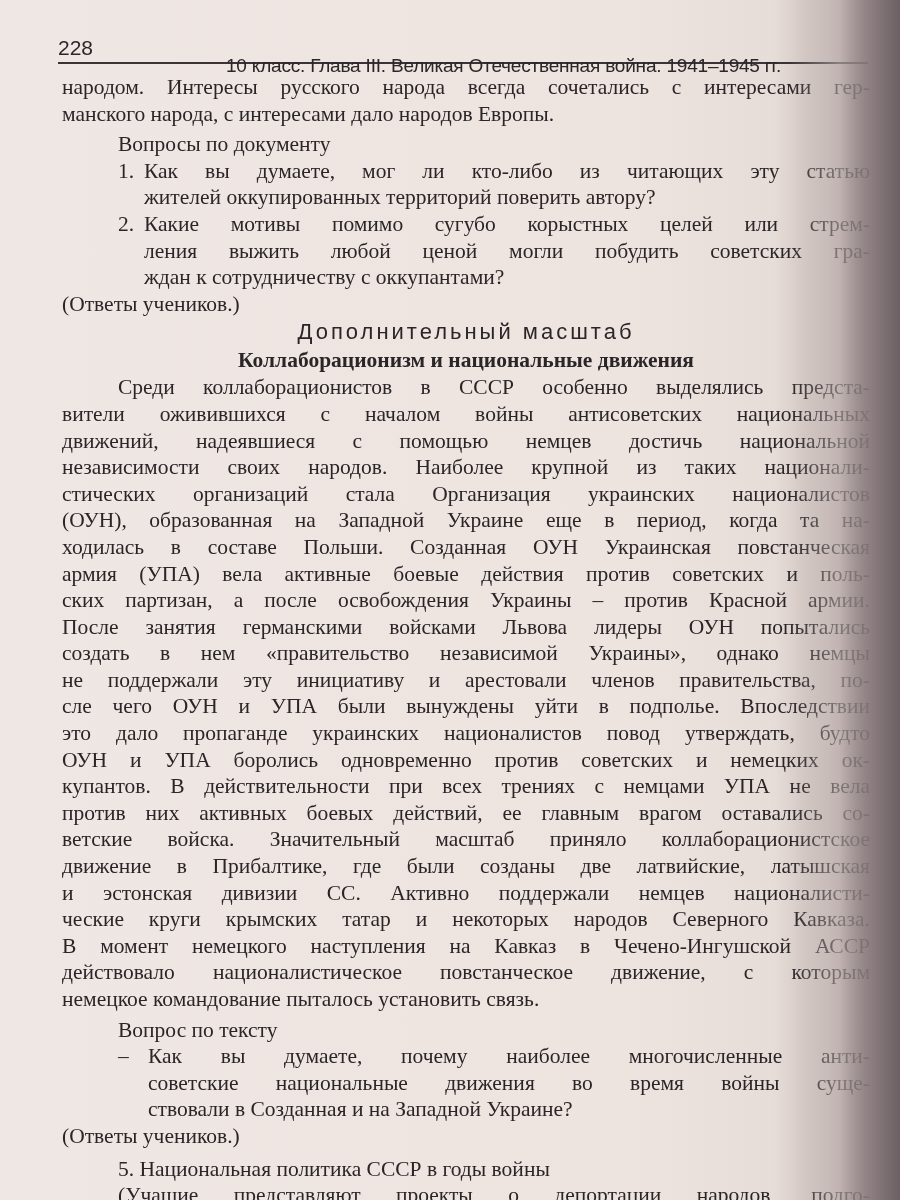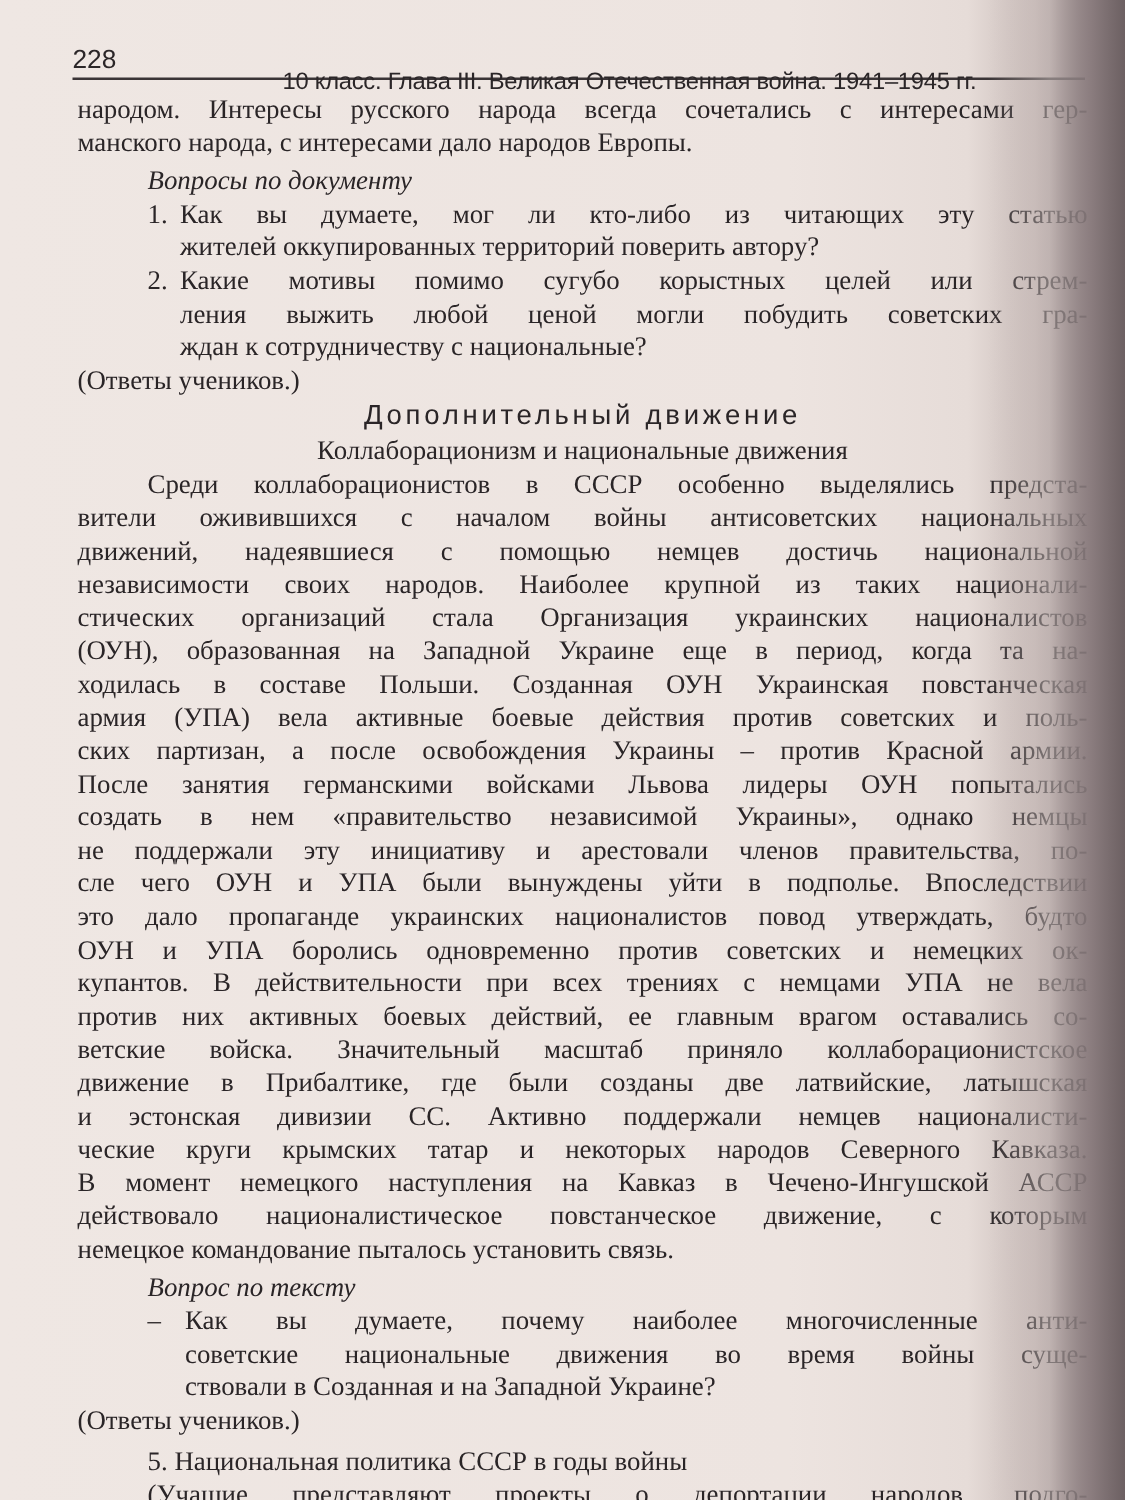--- a/index.html
+++ b/index.html
@@ -20,29 +20,29 @@
     .header-title { position: absolute; left: 168px; top: 19px; font-size: 19px; letter-spacing: -0.2px; white-space: nowrap; text-align: right; }
     .content {
       position: absolute; left: 62px; top: 74px; width: 808px;
       font-family: "Liberation Serif", serif; font-size: 21.5px; line-height: 26.6px;
       color: #2a2527; text-align: justify;
     }
     .content p { margin: 0; }
     .line { display: block; white-space: nowrap; text-align-last: justify; text-align: justify; }
     .line.last { text-align-last: left; }
     .indent { padding-left: 56px; }
-    .italic-head { font-style: italic; padding-left: 56px; margin-top: 4px !important; }
+    .italic-head { padding-left: 56px; margin-top: 4px !important; }
     .q-item { padding-left: 56px; position: relative; }
     .q-item .num { position: absolute; left: 56px; }
     .q-item .text { display: block; padding-left: 26px; }
     .section-title {
       font-family: "Liberation Sans", sans-serif; font-size: 22px; letter-spacing: 3px;
       text-align: center; margin: 4px 0 0 0; line-height: 30px;
     }
-    .subsection-title { font-weight: normal; text-align: center; line-height: 27px; }
+    .subsection-title { font-weight: bold; text-align: center; line-height: 27px; }
     .dash-item { padding-left: 56px; position: relative; }
     .dash-item .dash { position: absolute; left: 56px; }
     .dash-item .text { display: block; padding-left: 30px; }
     .bold-head { font-weight: normal; padding-left: 56px; margin-top: 6px !important; }
     .fade { position: absolute; top: 0; right: 0; width: 110px; height: 1200px;
       background: linear-gradient(90deg, rgba(237,228,224,0) 0%, rgba(200,188,186,0.55) 45%, rgba(140,126,128,0.85) 75%, rgba(108,96,98,0.95) 100%);
       pointer-events: none; }
   </style>
 </head>
 <body>
@@ -66,26 +66,26 @@
       <span class="text">
         <span class="line">Как вы думаете, мог ли кто-либо из читающих эту статью</span>
         <span class="line last">жителей оккупированных территорий поверить автору?</span>
       </span>
     </div>
     <div class="q-item">
       <span class="num">2.</span>
       <span class="text">
         <span class="line">Какие мотивы помимо сугубо корыстных целей или стрем-</span>
         <span class="line">ления выжить любой ценой могли побудить советских гра-</span>
-        <span class="line last">ждан к сотрудничеству с национальные?</span>
+        <span class="line last">ждан к сотрудничеству с оккупантами?</span>
       </span>
     </div>
     <p>(Ответы учеников.)</p>
 
-    <p class="section-title">Дополнительный движение</p>
+    <p class="section-title">Дополнительный масштаб</p>
     <p class="subsection-title">Коллаборационизм и национальные движения</p>
 
     <p>
       <span class="line indent">Среди коллаборационистов в СССР особенно выделялись предста-</span>
       <span class="line">вители оживившихся с началом войны антисоветских национальных</span>
       <span class="line">движений, надеявшиеся с помощью немцев достичь национальной</span>
       <span class="line">независимости своих народов. Наиболее крупной из таких национали-</span>
       <span class="line">стических организаций стала Организация украинских националистов</span>
       <span class="line">(ОУН), образованная на Западной Украине еще в период, когда та на-</span>
       <span class="line">ходилась в составе Польши. Созданная ОУН Украинская повстанческая</span>

